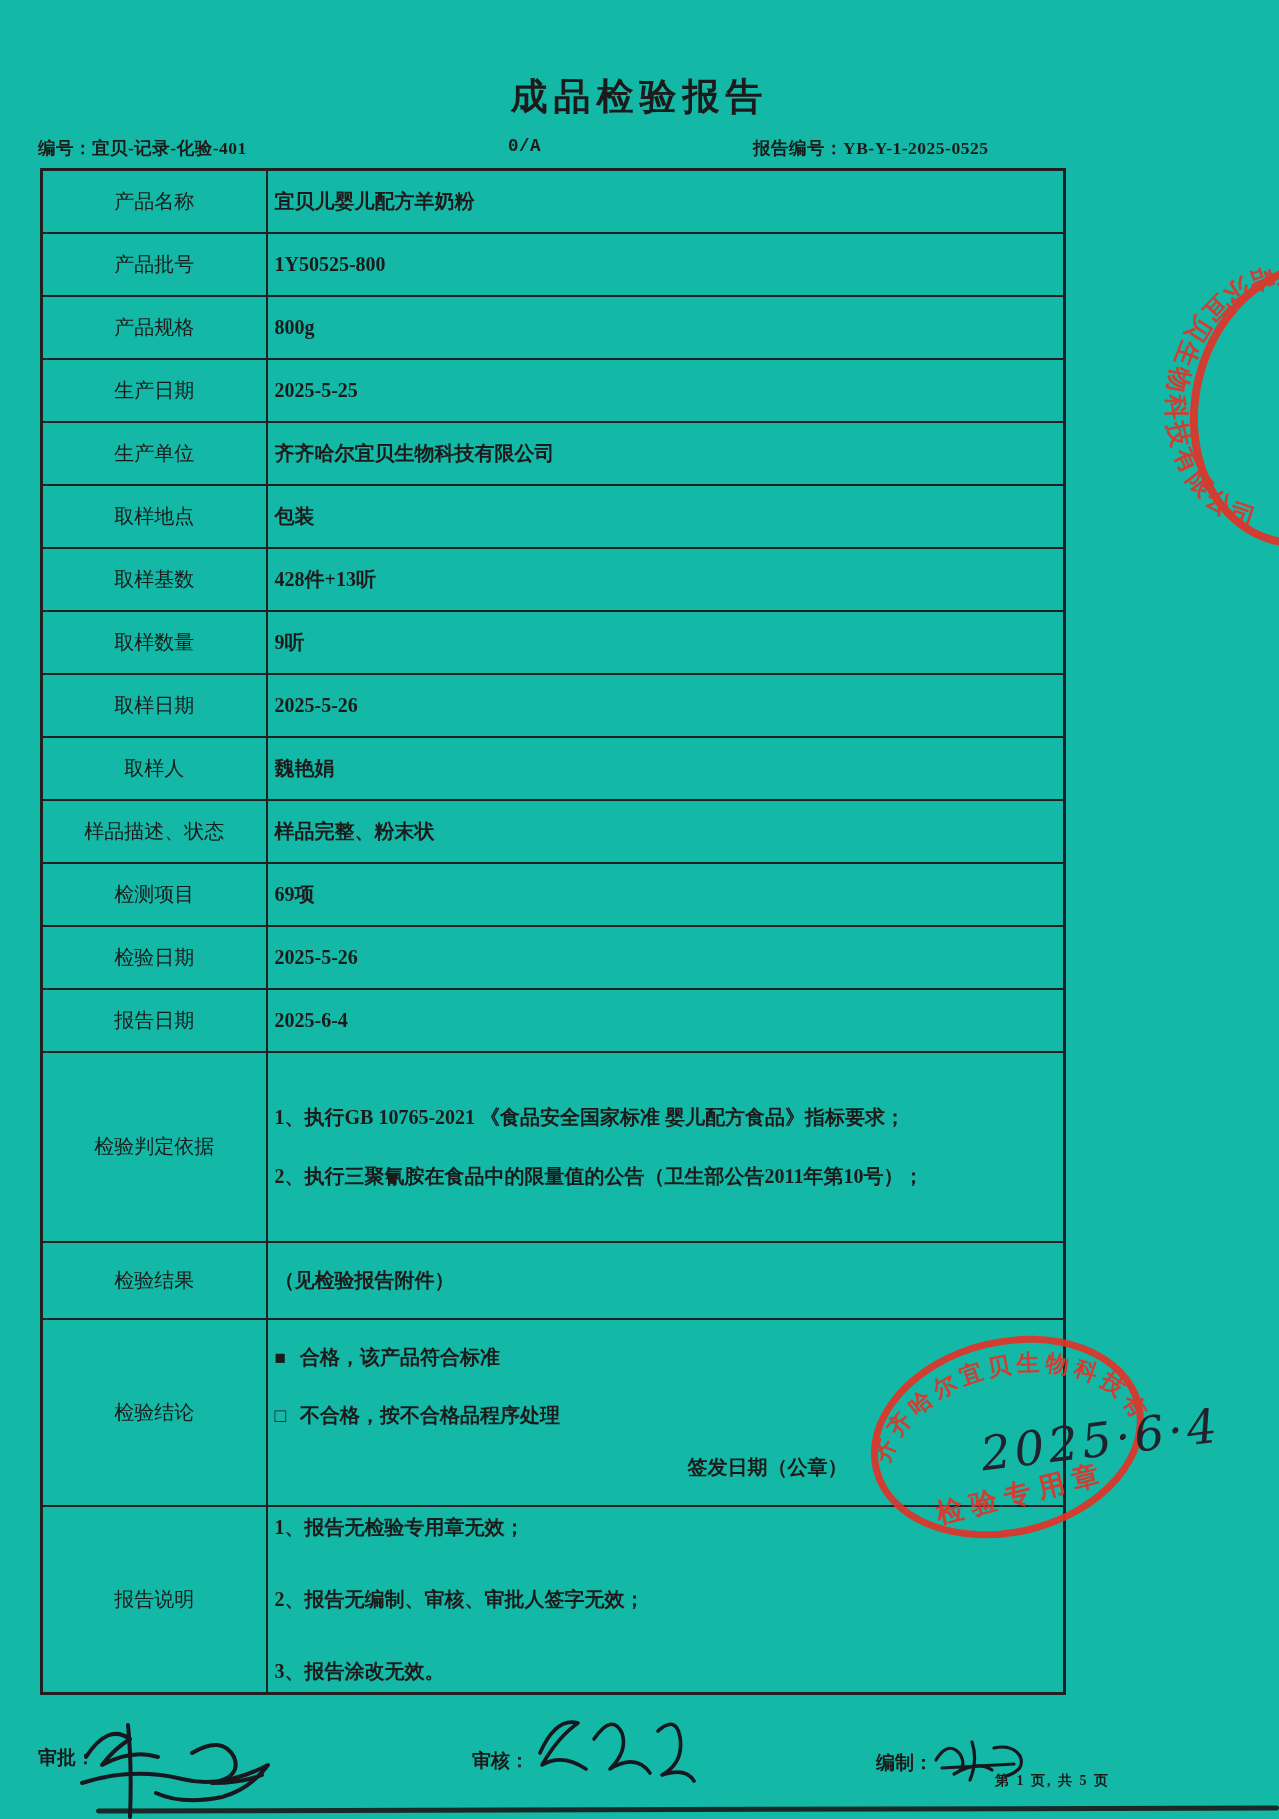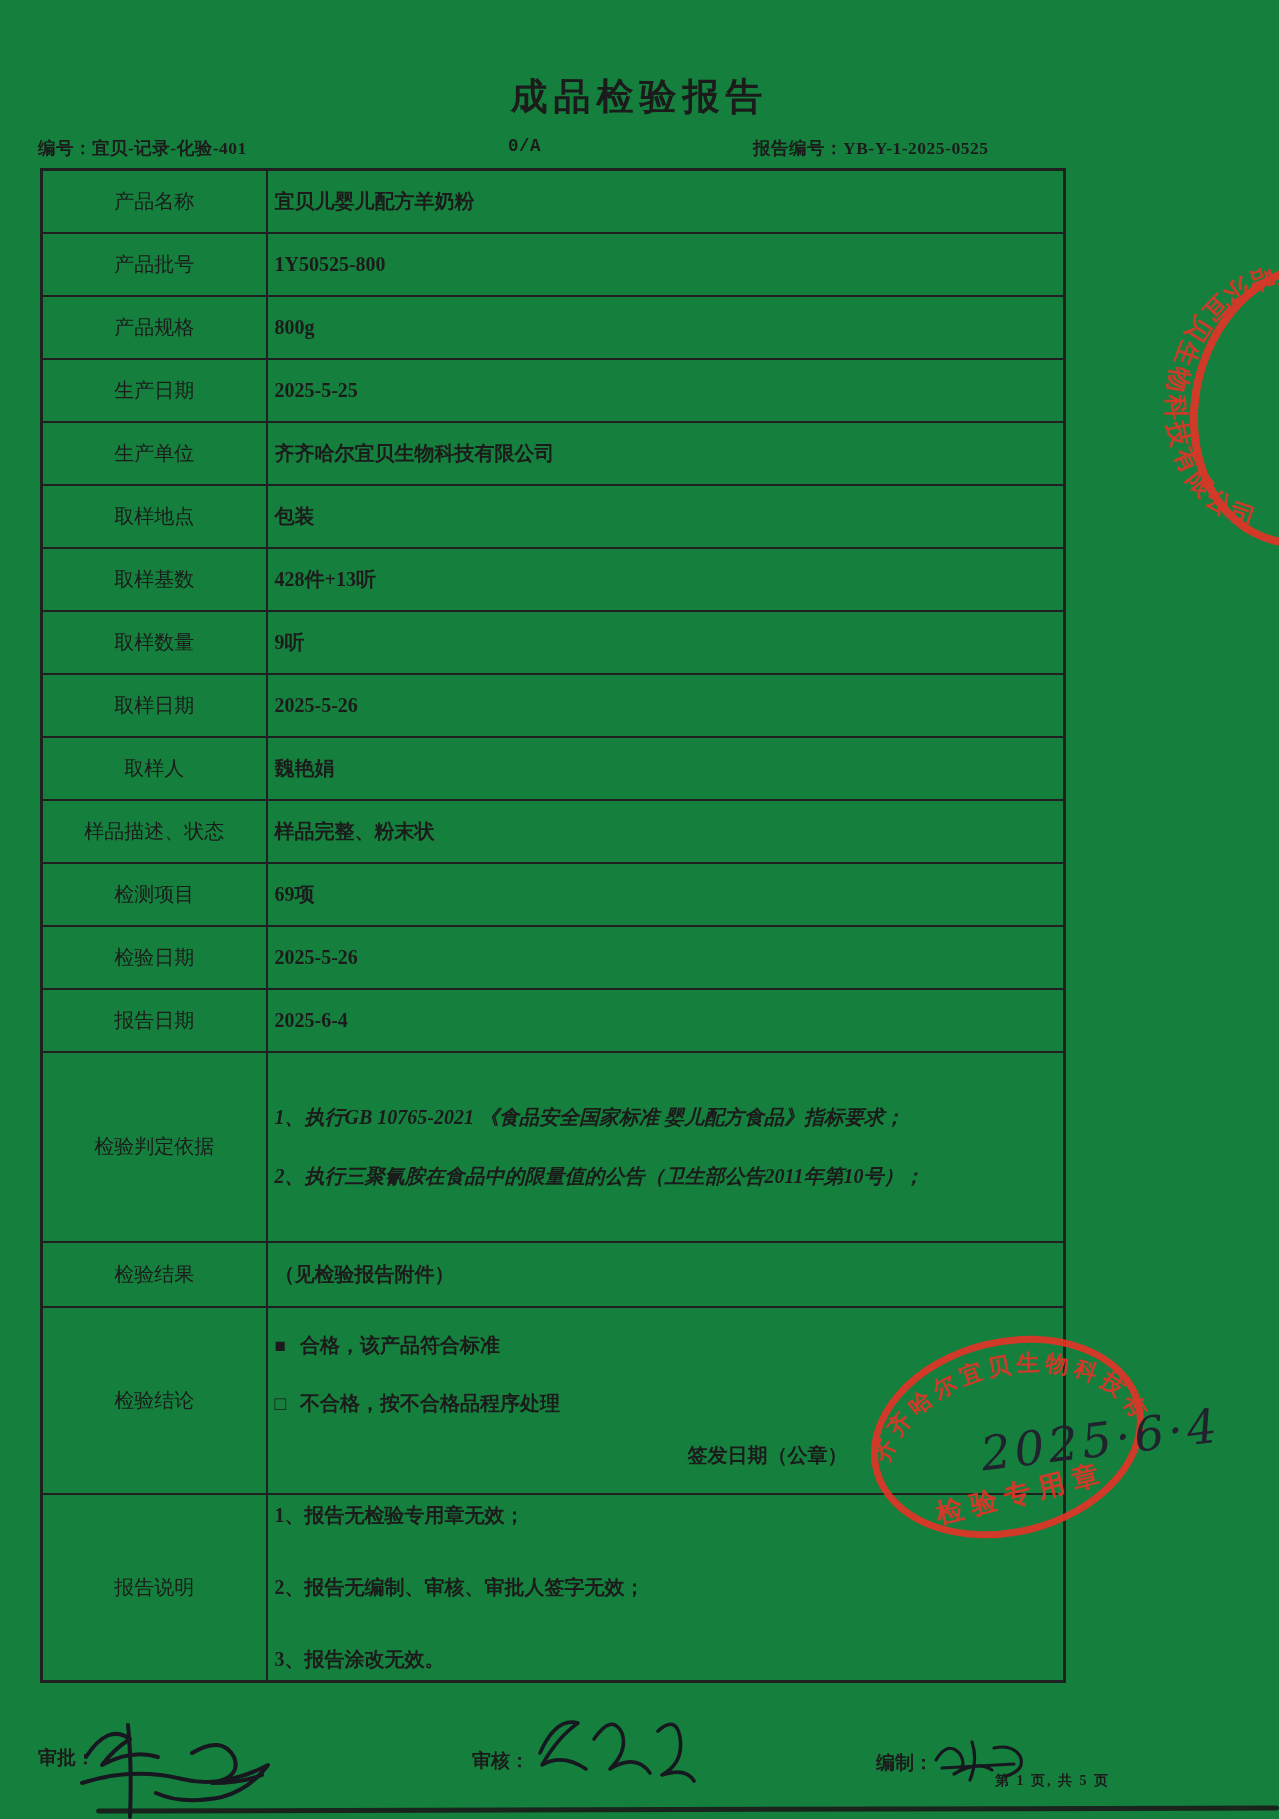--- a/index.html
+++ b/index.html
@@ -1,34 +1,34 @@
 <!DOCTYPE html>
 <html><head>
 <meta charset="utf-8">
 <style>
   html,body{margin:0;padding:0;background:#ddd;}
-  .page{position:relative;width:1279px;height:1819px;background:#15803d;overflow:hidden;
+  .page{position:relative;width:1279px;height:1819px;background:#14b8a6;overflow:hidden;
         font-family:"Liberation Serif","DejaVu Serif",serif;color:#1b1b1b;}
   .title{position:absolute;left:0;right:0;top:72px;margin:0;text-align:center;
          font-size:37px;font-weight:700;letter-spacing:6px;}
   .meta{position:absolute;top:136px;font-size:17.5px;font-weight:700;letter-spacing:.5px;white-space:nowrap;}
   .meta.doc{left:38px;} .meta.ver{left:508px;font-family:Liberation Mono, monospace;} .meta.rep{left:753px;}
 
   table.report{position:absolute;left:40px;top:168px;width:1026px;border-collapse:collapse;
         table-layout:fixed;font-size:20px;z-index:2;}
   table.report,table.report th,table.report td{border:2px solid #202020;}
   table.report{border-width:3px;}
   table.report th{font-weight:400;padding:0;}
   table.report td{font-weight:600;text-align:left;padding:0 4px 0 7px;vertical-align:middle;}
   tr.r{height:63px;}
-  tr.judgment{height:190px;} tr.result{height:65px;}
+  tr.judgment{height:190px;} tr.result{height:77px;}
   tr.conclusion{height:187px;} tr.notes{height:188px;}
   td.multi{vertical-align:top;}
   td.multi p{margin:0;line-height:26px;}
-  td.judgment-cell{padding-top:55px;font-style:italic;} td.judgment-cell p+p{margin-top:33px;}
+  td.judgment-cell{padding-top:55px;} td.judgment-cell p+p{margin-top:33px;}
   td.conclusion-cell{padding-top:29px;position:relative;}
   td.conclusion-cell p+p{margin-top:31px;}
   td.conclusion-cell p.issue{margin-top:25px;margin-left:413px;font-weight:700;}
   td.notes-cell{padding-top:28px;} td.notes-cell p+p{margin-top:46px;}
   .mark{display:inline-block;margin-right:14px;font-size:19px;}
 
   .sig-label{position:absolute;font-size:19px;font-weight:700;z-index:3;}
   .sig{position:absolute;z-index:4;}
   .sig path{fill:none;stroke:#171720;stroke-linecap:round;stroke-linejoin:round;}
   .page-info{position:absolute;left:995px;top:1772px;font-size:14px;font-weight:700;letter-spacing:2px;}

